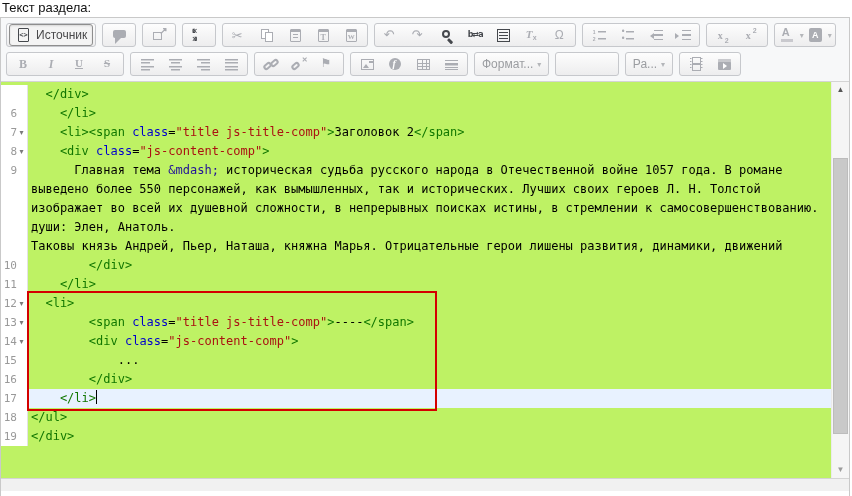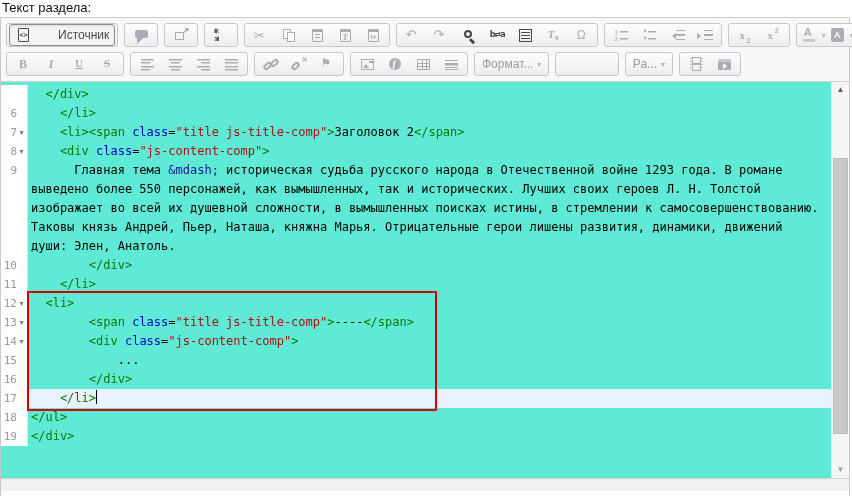--- a/index.html
+++ b/index.html
@@ -13,21 +13,21 @@
 
   
   .tb{background:#f7f8f9;border-bottom:1px solid #d4d4d4;padding:5px 5px 4px 5px;}
   .tb-row{display:flex;align-items:center;gap:6px;margin-bottom:5px;flex-wrap:nowrap;}
   .tb-row:last-child{margin-bottom:1px;}
   .tb-group{display:flex;align-items:center;border:1px solid #c6c8cc;border-radius:3px;
             background:linear-gradient(#fdfdfd,#ededee);padding:2px;height:24px;box-sizing:border-box;}
   .tb-btn{display:flex;align-items:center;justify-content:center;width:28px;height:20px;
           cursor:default;text-decoration:none;position:relative;}
   .tb-btn.act{border:1px solid #8e8e8e;border-radius:3px;background:#f4f4f4;
-              box-shadow:inset 0 1px 2px rgba(0,0,0,.12);width:auto;padding:0 5px;gap:22px;}
+              box-shadow:inset 0 1px 2px rgba(0,0,0,.12);width:auto;padding:0 5px;}
   .tb-label{font-size:12px;color:#4a4a4c;margin-left:4px;}
   .tb-arrow{font-size:8px;color:#8a8c90;margin-left:4px;}
   .b0 .tb-arrow{color:#b4b6ba;}
   .tb-btn.sel{width:auto;justify-content:space-between;padding:0 5px;text-align:center;}
   .sel .tb-label{margin-left:0;color:#9b9da1;}
   .sel-format{width:90px;} .sel-font{width:82px;margin-top:48px;} .sel-font-size{width:54px;}
 
   
   .ic{position:relative;width:17px;height:17px;display:inline-block;}
   .b1 .ic{color:#45484d;}
@@ -122,21 +122,21 @@
   .i-film::before{content:"";left:4px;top:1px;width:9px;height:14px;border:1px solid currentColor;
       background:linear-gradient(currentColor,currentColor) 0 50%/100% 2px no-repeat;}
   .i-film::after{content:"";left:2px;top:2px;width:13px;height:12px;
       background:repeating-linear-gradient(to bottom,currentColor 0 1px,transparent 1px 3px) 0 0/1.5px 100% no-repeat,
                  repeating-linear-gradient(to bottom,currentColor 0 1px,transparent 1px 3px) 100% 0/1.5px 100% no-repeat;}
   .i-video::before{content:"";left:2px;top:3px;width:13px;height:11px;background:currentColor;border-radius:1px;
       box-shadow:inset 0 3px 0 rgba(255,255,255,.35);}
   .i-video::after{content:"";left:7px;top:7px;width:0;height:0;border:3px solid transparent;border-left:4px solid #fff;}
 
   
-  .codewrap{position:relative;height:396px;background:#5eead4;overflow:hidden;}
+  .codewrap{position:relative;height:396px;background:#bef264;overflow:hidden;}
   .cm-rows{position:absolute;left:0;top:3px;right:17px;}
   .cm-row{display:flex;height:19px;}
   .cm-gutter{flex:0 0 27px;display:flex;align-items:center;justify-content:flex-end;
              border-right:1px solid #e3e3e3;background:#fff;padding-right:1px;box-sizing:border-box;}
   .cm-num{font:11px/19px "DejaVu Sans Mono",monospace;color:var(--linenum,#999);text-align:right;min-width:14px;}
   .cm-fold{width:9px;font-size:8px;color:#7a7a7a;text-align:center;line-height:19px;}
   .cm-code{flex:1;margin:0;padding-left:3px;white-space:pre;overflow:hidden;
            font:12px/19px "DejaVu Sans Mono",monospace;color:var(--text,#000);}
   .cm-row.active .cm-code{background:var(--activeline,#e8f2ff);}
   .tok-tag{color:var(--tag,#117700);}
@@ -371,49 +371,49 @@
             <span class="cm-num">8</span>
             <span class="cm-fold">▾</span>
           </span>
           <pre class="cm-code"><span class="tok-tag">    &lt;div</span><span class="tok-attr"> class</span><span class="tok-text">=</span><span class="tok-str">"js-content-comp"</span><span class="tok-tag">&gt;</span></pre>
         </div>
         <div class="cm-row">
           <span class="cm-gutter">
             <span class="cm-num">9</span>
             <span class="cm-fold"></span>
           </span>
-          <pre class="cm-code"><span class="tok-text">      Главная тема </span><span class="tok-atom">&amp;mdash;</span><span class="tok-text"> историческая судьба русского народа в Отечественной войне 1293 года. В романе</span></pre>
+          <pre class="cm-code"><span class="tok-text">      Главная тема </span><span class="tok-atom">&amp;mdash;</span><span class="tok-text"> историческая судьба русского народа в Отечественной войне 1057 года. В романе</span></pre>
         </div>
         <div class="cm-row">
           <span class="cm-gutter">
             <span class="cm-num"></span>
             <span class="cm-fold"></span>
           </span>
           <pre class="cm-code"><span class="tok-text">выведено более 550 персонажей, как вымышленных, так и исторических. Лучших своих героев Л. Н. Толстой</span></pre>
         </div>
         <div class="cm-row">
           <span class="cm-gutter">
             <span class="cm-num"></span>
             <span class="cm-fold"></span>
           </span>
-          <pre class="cm-code"><span class="tok-text">изображает во всей их душевной сложности, в вымышленных поисках истины, в стремлении к самосовершенствованию.</span></pre>
+          <pre class="cm-code"><span class="tok-text">изображает во всей их душевной сложности, в непрерывных поисках истины, в стремлении к самосовершенствованию.</span></pre>
         </div>
         <div class="cm-row">
           <span class="cm-gutter">
             <span class="cm-num"></span>
             <span class="cm-fold"></span>
           </span>
+          <pre class="cm-code"><span class="tok-text">души: Элен, Анатоль.</span></pre>
+        </div>
+        <div class="cm-row">
+          <span class="cm-gutter">
+            <span class="cm-num"></span>
+            <span class="cm-fold"></span>
+          </span>
           <pre class="cm-code"><span class="tok-text">Таковы князь Андрей, Пьер, Наташа, княжна Марья. Отрицательные герои лишены развития, динамики, движений</span></pre>
-        </div>
-        <div class="cm-row">
-          <span class="cm-gutter">
-            <span class="cm-num"></span>
-            <span class="cm-fold"></span>
-          </span>
-          <pre class="cm-code"><span class="tok-text">души: Элен, Анатоль.</span></pre>
         </div>
         <div class="cm-row">
           <span class="cm-gutter">
             <span class="cm-num">10</span>
             <span class="cm-fold"></span>
           </span>
           <pre class="cm-code"><span class="tok-tag">        &lt;/div&gt;</span></pre>
         </div>
         <div class="cm-row">
           <span class="cm-gutter">

